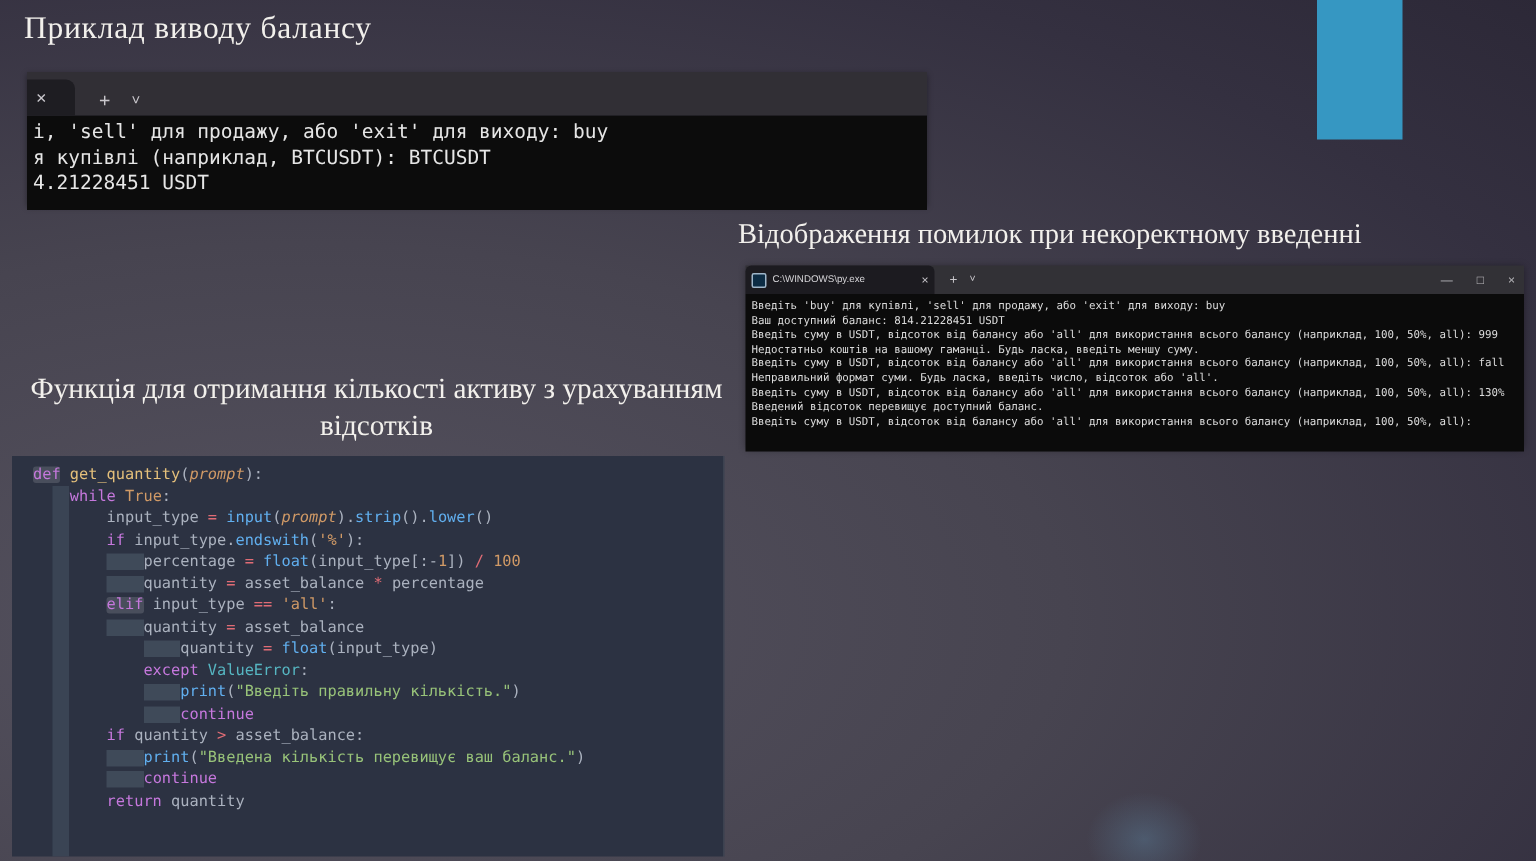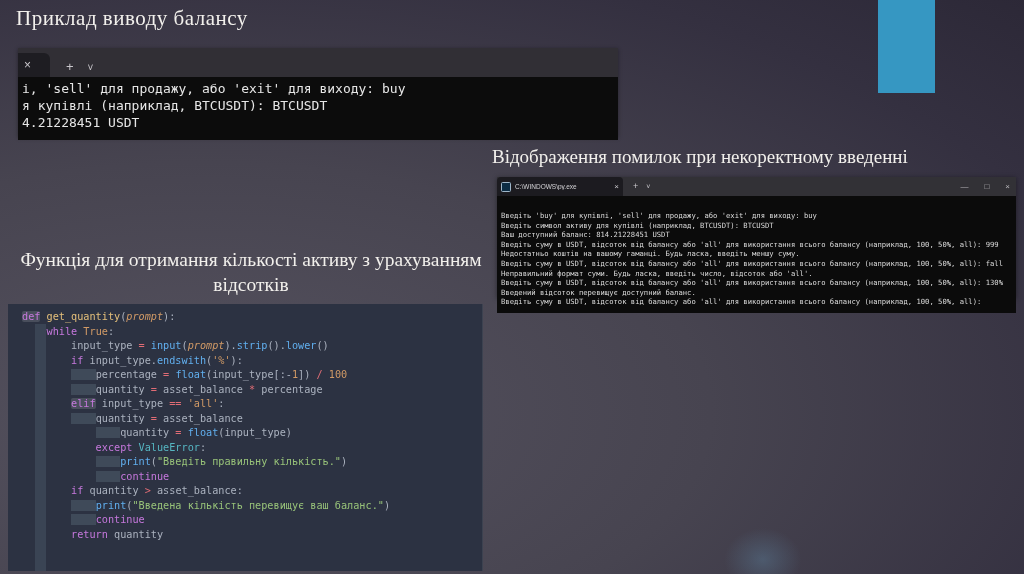--- a/index.html
+++ b/index.html
@@ -35,21 +35,21 @@
   #term-large .titlebar{height:19px;background:#323136;display:flex;align-items:center;position:relative;}
   #term-large .tab{height:19px;width:118px;background:#1c1b20;display:flex;align-items:center;
     padding:0 4px;border-radius:4px 4px 0 0;}
   .term-ico{width:8px;height:8px;border:1px solid #9fb6c9;border-radius:1.5px;background:#0c2c44;margin-right:4px;flex:none;}
   #term-large .tab-title{color:#d4d3d6;font-size:6.5px;flex:1;white-space:nowrap;overflow:hidden;}
   #term-large .tab .tab-x{font-size:8px;}
   #term-large .bar-btn{font-size:9px;margin-left:10px;margin-bottom:0;}
   #term-large .bar-btn.small{font-size:7px;margin-left:8px;}
   .win-controls{position:absolute;right:6px;top:0;height:19px;display:flex;align-items:center;gap:16px;}
   .win-controls span{color:#b9b8bc;font-size:8px;line-height:1;}
-  #term-large .content{height:102px;background:#0b0b0b;padding:15px 0 0 4px;}
+  #term-large .content{height:102px;background:#0b0b0b;padding:3px 0 0 4px;}
   #term-large .t-line{font-family:"DejaVu Sans Mono",monospace;font-size:7.2px;line-height:9.6px;
     color:#dcdcdc;white-space:pre;}
 
   
   #code-panel{position:absolute;left:8px;top:304px;width:474px;height:267px;background:#2c3242;
     border-right:1px solid rgba(255,255,255,.08);overflow:hidden;}
   #code-lines{position:relative;padding:6px 0 0 14px;}
   .code-line{font-family:"DejaVu Sans Mono",monospace;font-size:10.2px;line-height:14.5px;white-space:pre;}
   #indent-strip{position:absolute;left:27px;top:20px;width:11px;height:247px;background:rgba(150,185,195,.14);}
   .tok-k{color:#c678dd;}
@@ -99,21 +99,20 @@
     <span class="bar-btn">+</span>
     <span class="bar-btn small">˅</span>
     <div class="win-controls">
       <span>—</span>
       <span>□</span>
       <span>×</span>
     </div>
   </div>
   <div class="content" id="term-large-out">
       <div class="t-line">Введіть 'buy' для купівлі, 'sell' для продажу, або 'exit' для виходу: buy</div>
-      <div class="t-line">Введіть символ активу для купівлі (наприклад, BTCUSDT): BTCUSDT</div>
       <div class="t-line">Ваш доступний баланс: 814.21228451 USDT</div>
       <div class="t-line">Введіть суму в USDT, відсоток від балансу або 'all' для використання всього балансу (наприклад, 100, 50%, all): 999</div>
       <div class="t-line">Недостатньо коштів на вашому гаманці. Будь ласка, введіть меншу суму.</div>
       <div class="t-line">Введіть суму в USDT, відсоток від балансу або 'all' для використання всього балансу (наприклад, 100, 50%, all): fall</div>
       <div class="t-line">Неправильний формат суми. Будь ласка, введіть число, відсоток або 'all'.</div>
       <div class="t-line">Введіть суму в USDT, відсоток від балансу або 'all' для використання всього балансу (наприклад, 100, 50%, all): 130%</div>
       <div class="t-line">Введений відсоток перевищує доступний баланс.</div>
       <div class="t-line">Введіть суму в USDT, відсоток від балансу або 'all' для використання всього балансу (наприклад, 100, 50%, all):</div>
     </div>
 </div>

